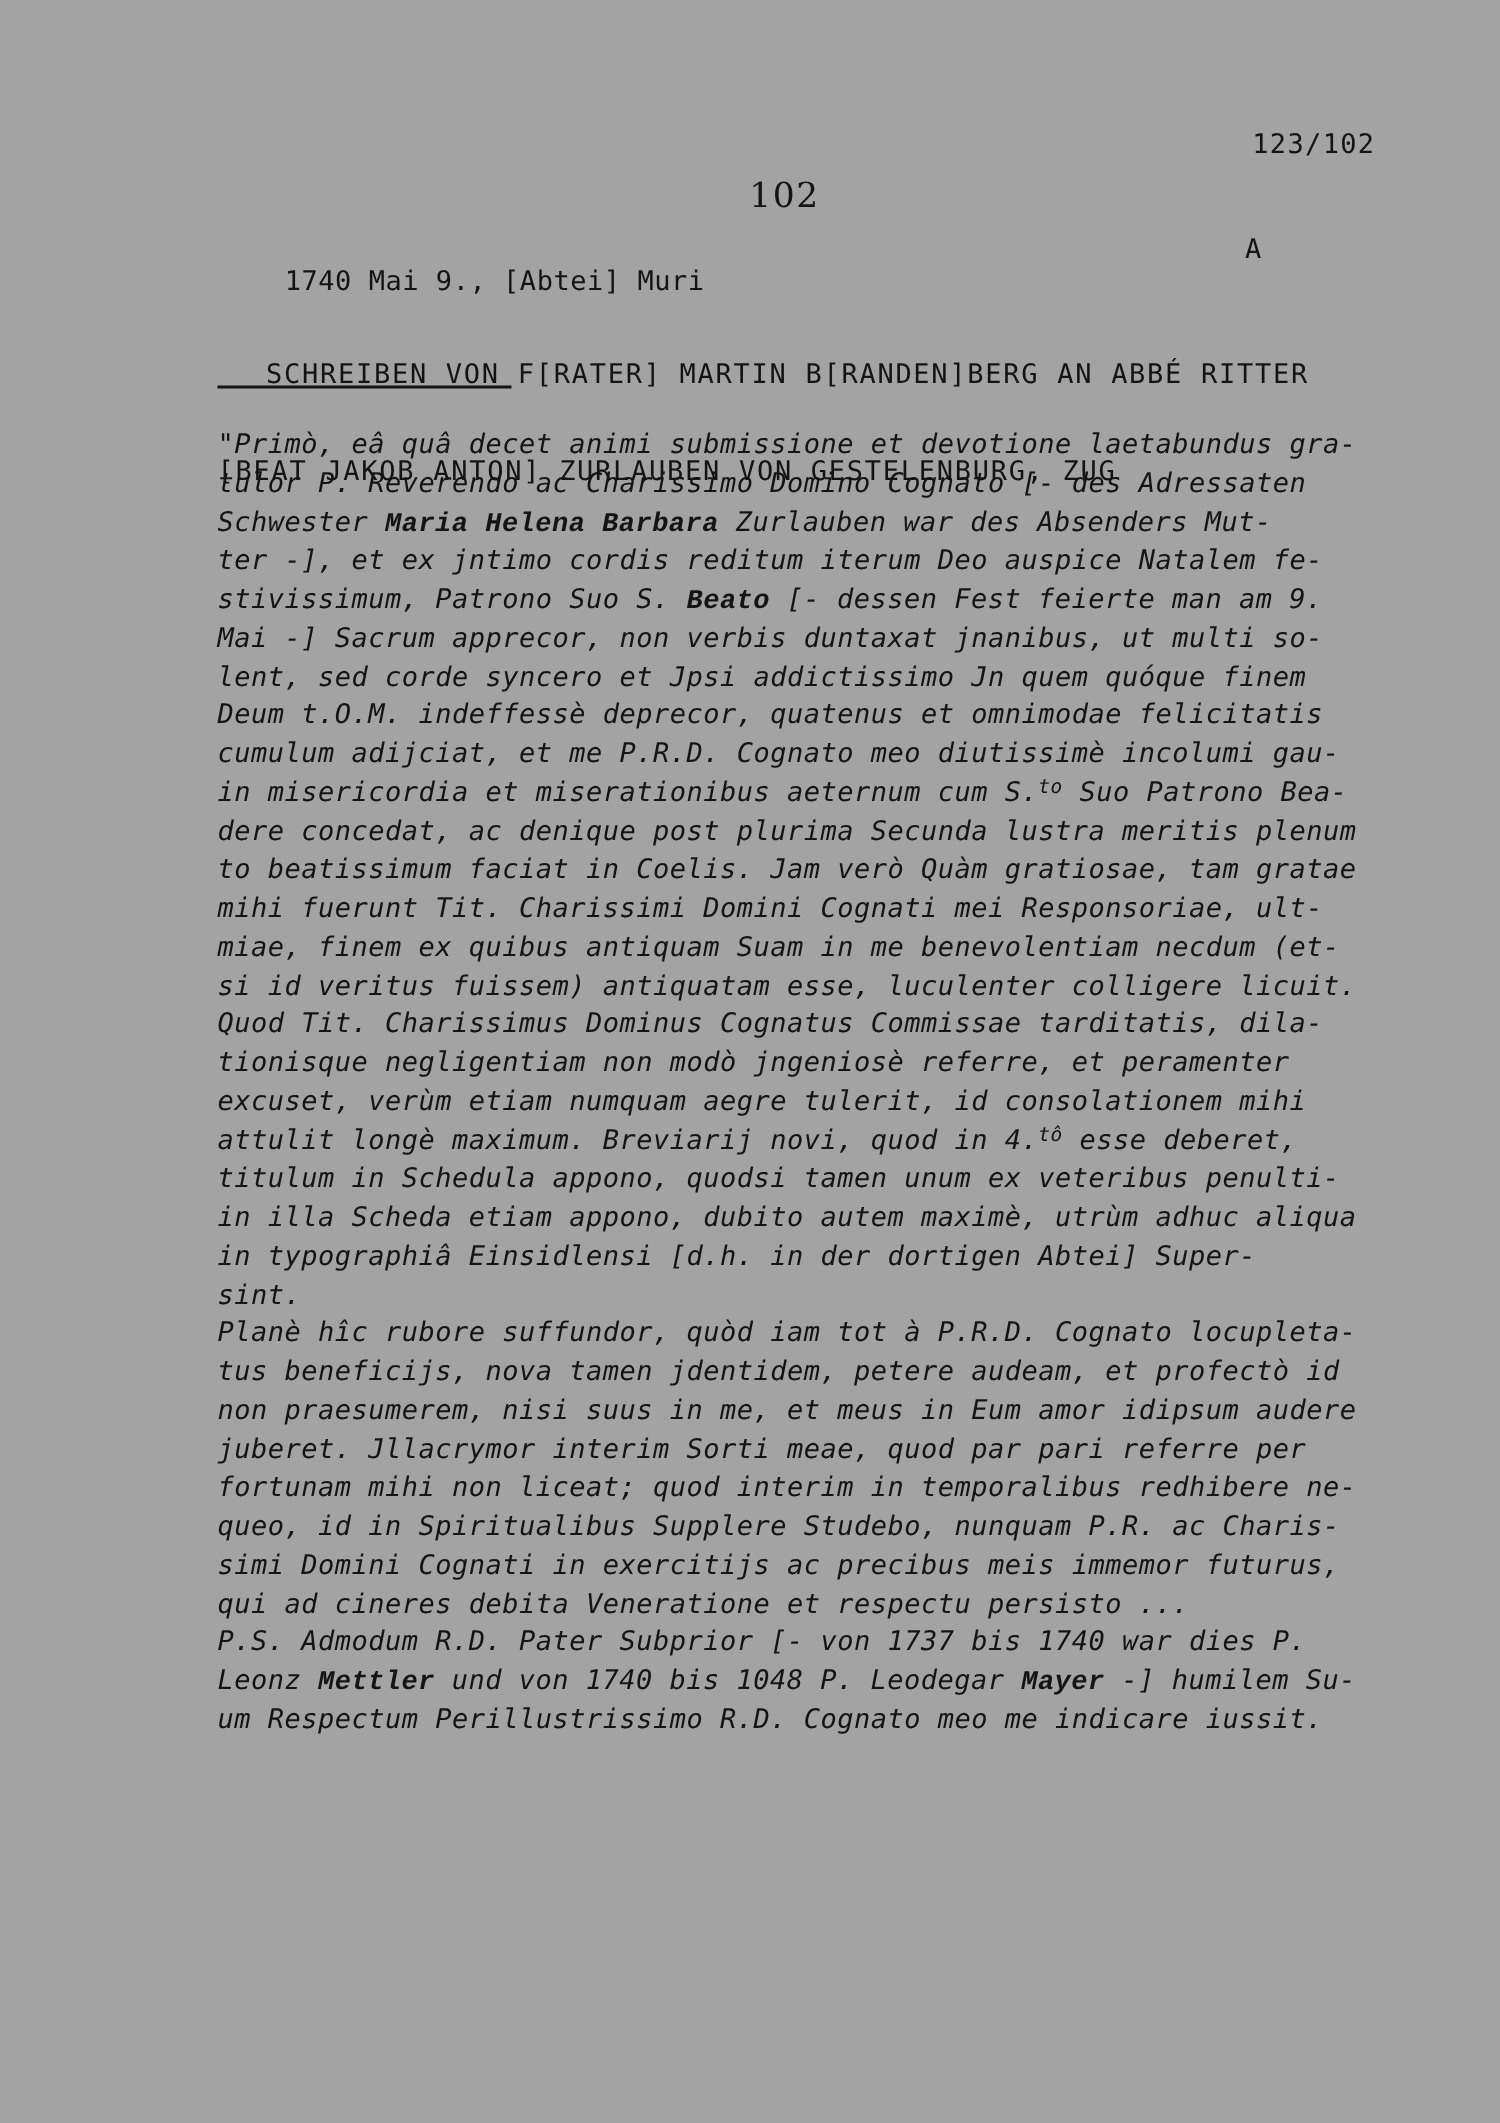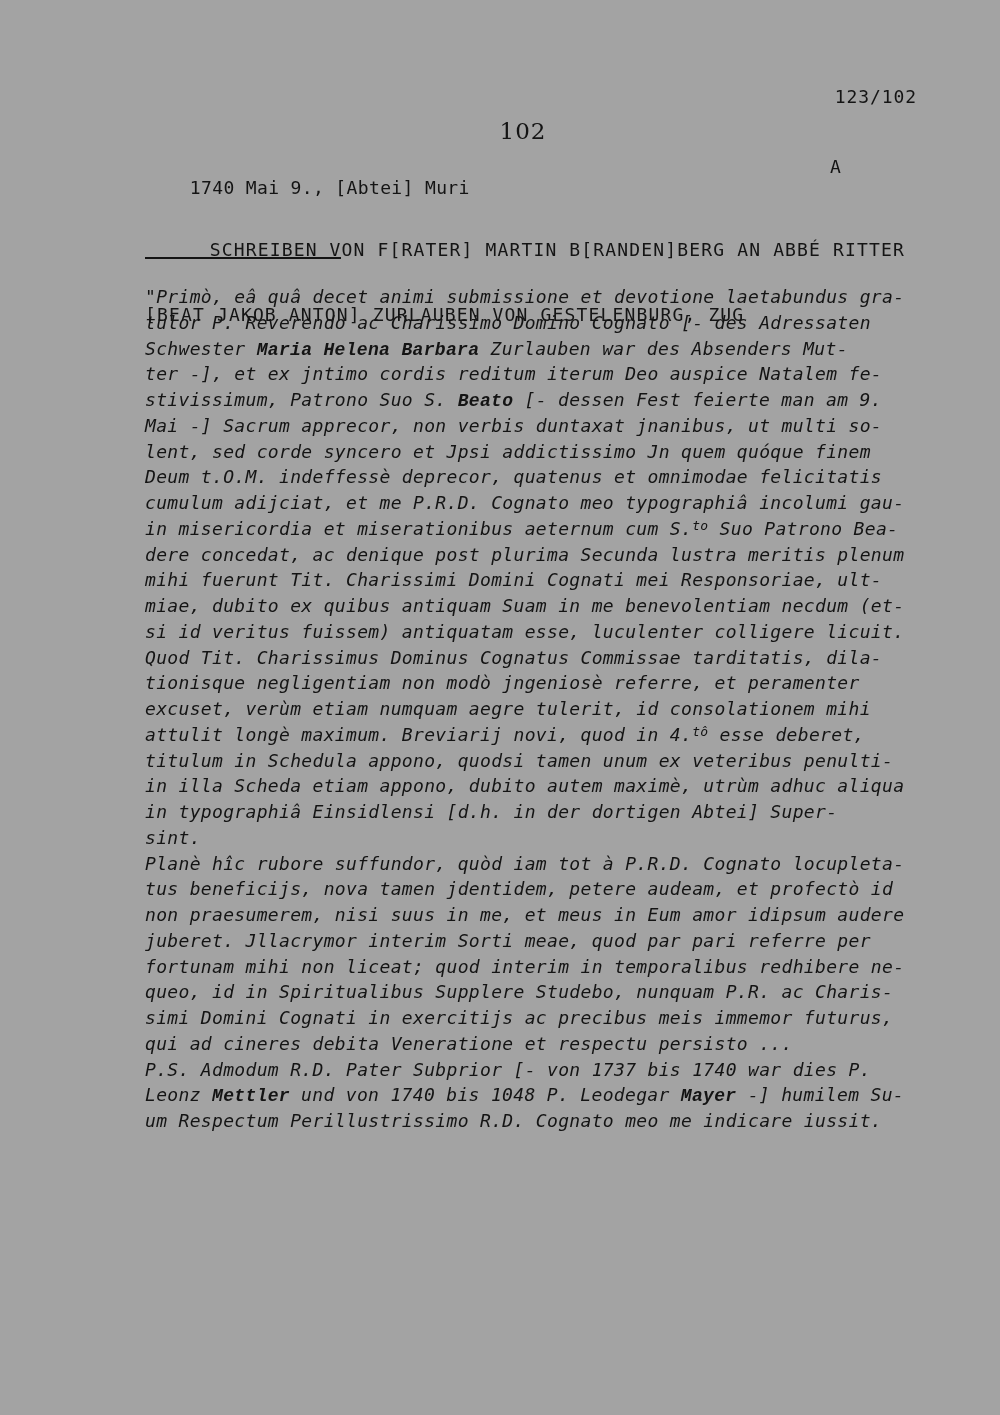--- a/index.html
+++ b/index.html
@@ -55,21 +55,21 @@
   .heading {
     position: absolute;
     top: 196px;
     left: 145px;
     width: 760px;
     font-size: 18px;
     letter-spacing: 1.15px;
     line-height: 21.5px;
     white-space: pre;
   }
-  .heading .line1 { display: block; text-align: right; }
+  .heading .line1 { display: block; text-align: center; }
   .heading .line2 { display: block; text-align: left; }
   .rule {
     position: absolute;
     top: 257px;
     left: 145px;
     width: 196px;
     height: 2px;
     background: #141414;
   }
   .letter-body {
@@ -119,25 +119,26 @@
 
   <div class="letter-body mono">
       <div class="body-line"><span>"Primò, eâ quâ decet animi submissione et devotione laetabundus gra-</span></div>
       <div class="body-line"><span>tulor P. Reverendo ac Charissimo Domino Cognato [- des Adressaten</span></div>
       <div class="body-line"><span>Schwester </span><span class="bold">Maria Helena Barbara</span><span> Zurlauben war des Absenders Mut-</span></div>
       <div class="body-line"><span>ter -], et ex jntimo cordis reditum iterum Deo auspice Natalem fe-</span></div>
       <div class="body-line"><span>stivissimum, Patrono Suo S. </span><span class="bold">Beato</span><span> [- dessen Fest feierte man am 9.</span></div>
       <div class="body-line"><span>Mai -] Sacrum apprecor, non verbis duntaxat jnanibus, ut multi so-</span></div>
       <div class="body-line"><span>lent, sed corde syncero et Jpsi addictissimo Jn quem quóque finem</span></div>
       <div class="body-line"><span>Deum t.O.M. indeffessè deprecor, quatenus et omnimodae felicitatis</span></div>
-      <div class="body-line"><span>cumulum adijciat, et me P.R.D. Cognato meo typographiâ incolumi gau-</span></div>
+      <div class="body-line"><span>cumulum adijciat, et me P.R.D. Cognato meo diutissimè incolumi gau-</span></div>
       <div class="body-line"><span>in misericordia et miserationibus aeternum cum S.</span><sup>to</sup><span> Suo Patrono Bea-</span></div>
       <div class="body-line"><span>dere concedat, ac denique post plurima Secunda lustra meritis plenum</span></div>
+      <div class="body-line"><span>to beatissimum faciat in Coelis. Jam verò Quàm gratiosae, tam gratae</span></div>
       <div class="body-line"><span>mihi fuerunt Tit. Charissimi Domini Cognati mei Responsoriae, ult-</span></div>
-      <div class="body-line"><span>miae, dubito ex quibus antiquam Suam in me benevolentiam necdum (et-</span></div>
+      <div class="body-line"><span>miae, finem ex quibus antiquam Suam in me benevolentiam necdum (et-</span></div>
       <div class="body-line"><span>si id veritus fuissem) antiquatam esse, luculenter colligere licuit.</span></div>
       <div class="body-line"><span>Quod Tit. Charissimus Dominus Cognatus Commissae tarditatis, dila-</span></div>
       <div class="body-line"><span>tionisque negligentiam non modò jngeniosè referre, et peramenter</span></div>
       <div class="body-line"><span>excuset, verùm etiam numquam aegre tulerit, id consolationem mihi</span></div>
       <div class="body-line"><span>attulit longè maximum. Breviarij novi, quod in 4.</span><sup>tô</sup><span> esse deberet,</span></div>
       <div class="body-line"><span>titulum in Schedula appono, quodsi tamen unum ex veteribus penulti-</span></div>
       <div class="body-line"><span>in illa Scheda etiam appono, dubito autem maximè, utrùm adhuc aliqua</span></div>
       <div class="body-line"><span>in typographiâ Einsidlensi [d.h. in der dortigen Abtei] Super-</span></div>
       <div class="body-line"><span>sint.</span></div>
       <div class="body-line"><span>Planè hîc rubore suffundor, quòd iam tot à P.R.D. Cognato locupleta-</span></div>

